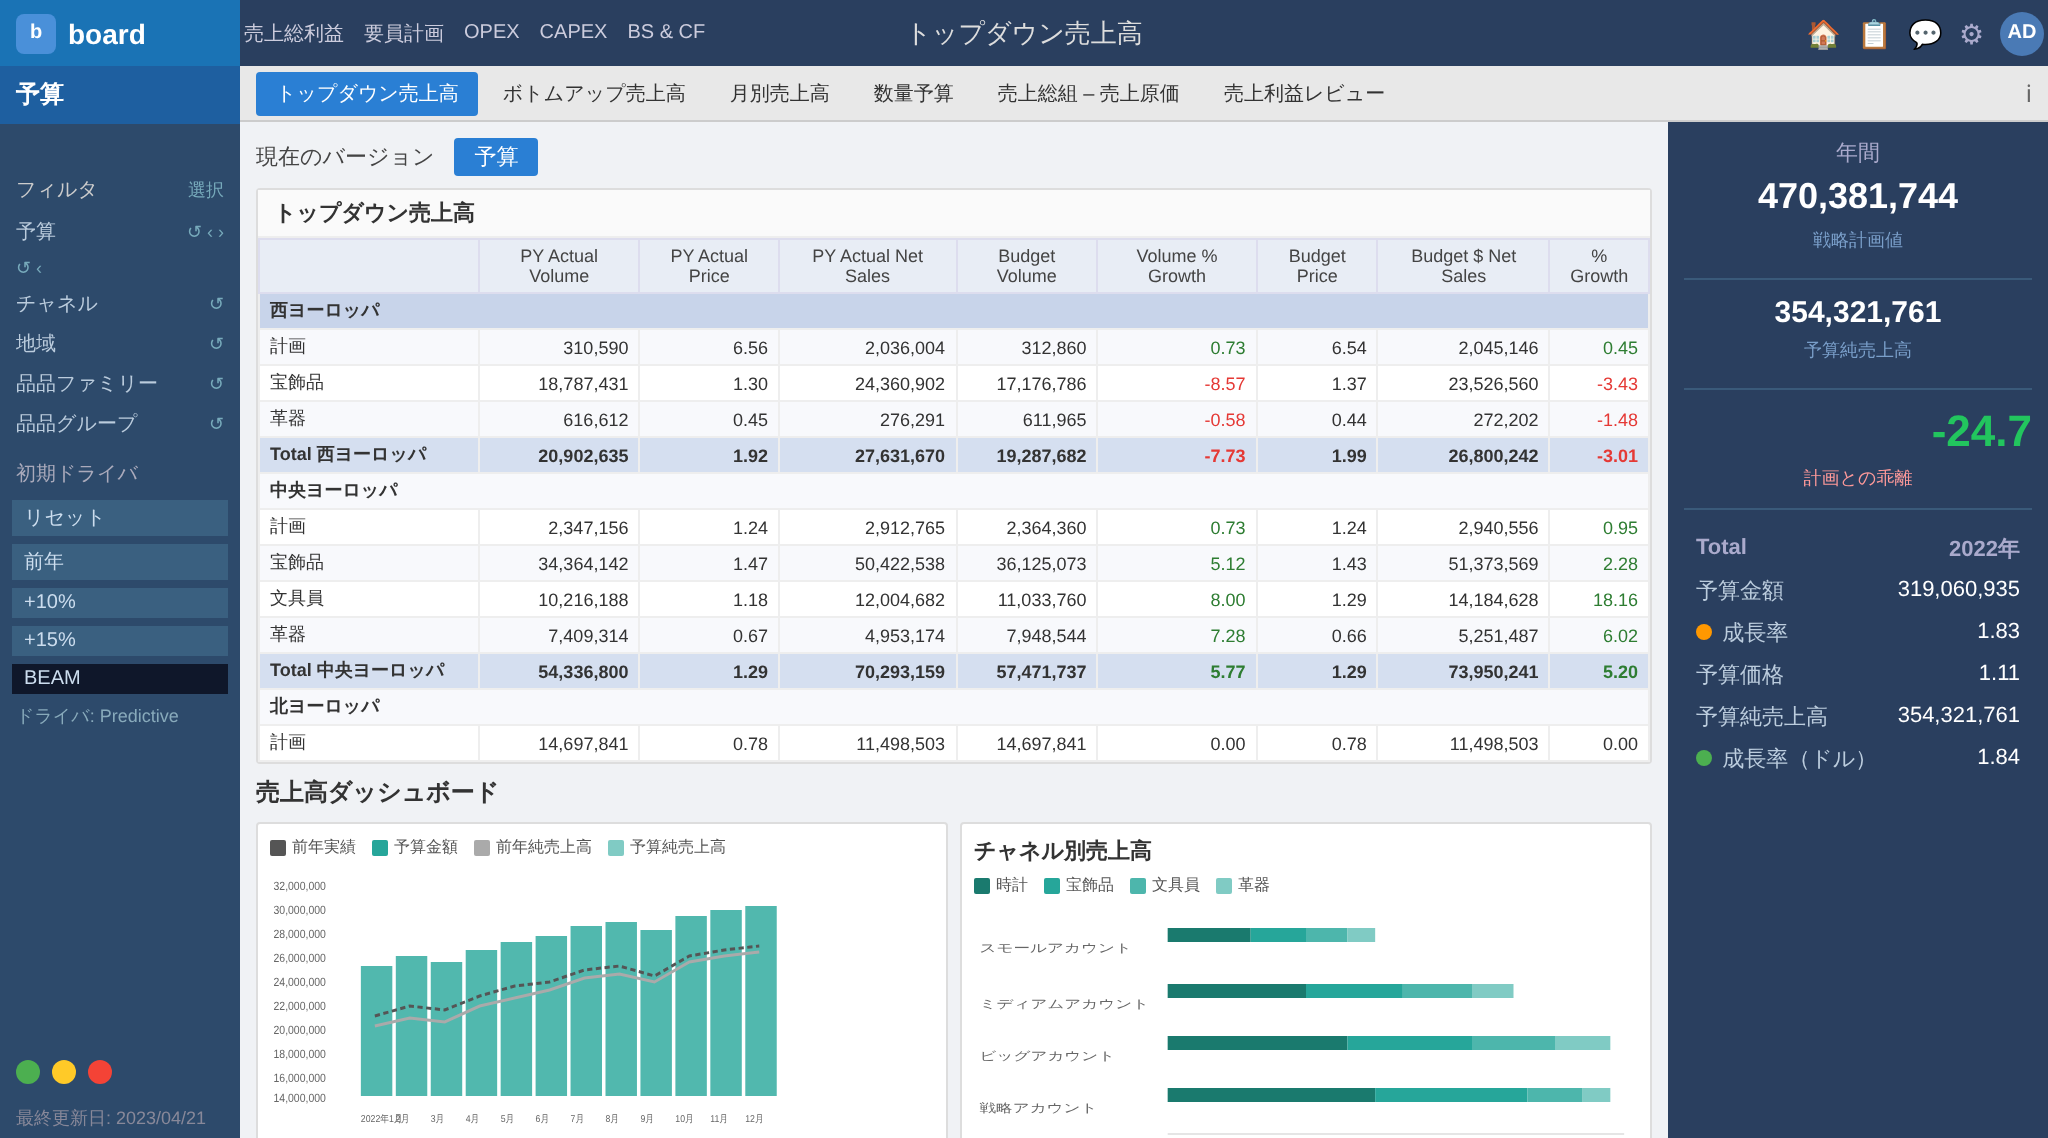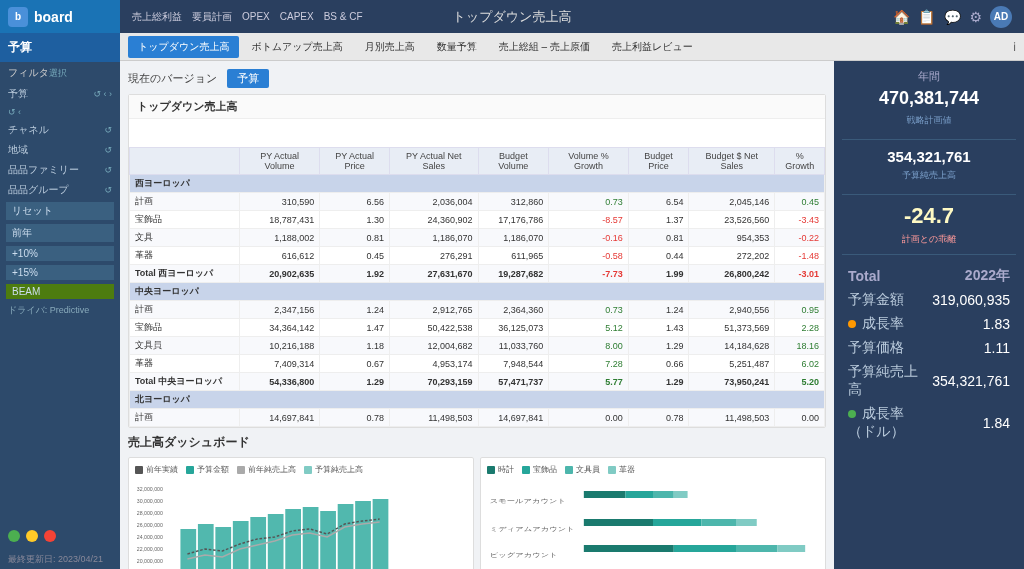--- a/index.html
+++ b/index.html
@@ -43,21 +43,22 @@
       padding: 6px 8px;
       font-size: 12px;
       font-weight: bold;
     }
     .sidebar-filter-row {
       padding: 4px 8px;
       font-size: 10px;
       color: #ccc;
       display: flex;
       align-items: center;
-      justify-content: flex-start;
+      justify-content: space-between;
+      margin-top: 22px;
     }
     .sidebar-item {
       padding: 3px 8px;
       font-size: 10px;
       color: #bcd;
       display: flex;
       align-items: center;
       justify-content: space-between;
       cursor: pointer;
     }
@@ -72,21 +73,21 @@
       margin: 2px 6px;
       padding: 2px 6px;
       background: #3a6080;
       color: #cde;
       border: none;
       font-size: 10px;
       cursor: pointer;
       text-align: left;
       width: calc(100% - 12px);
     }
-    .driver-btn.active { background: #4d7c0f; }
+    .driver-btn.active { background: #0f172a; }
     .dot-row {
       display: flex;
       gap: 6px;
       padding: 8px;
       margin-top: auto;
     }
     .dot { width: 12px; height: 12px; border-radius: 50%; }
     .dot-green { background: #4caf50; }
     .dot-yellow { background: #ffca28; }
     .dot-red { background: #f44336; }
@@ -100,21 +101,21 @@
       overflow: hidden;
     }
 
     
     #top-nav {
       background: #2a3f5f;
       color: #fff;
       display: flex;
       align-items: center;
       justify-content: space-between;
-      padding: 0 12px;
+      padding: 0 2px;
       height: 33px;
     }
     #top-nav .nav-icons { display: flex; gap: 8px; align-items: center; }
     #top-nav .nav-icons span { font-size: 14px; cursor: pointer; color: #aac; }
     #top-nav .nav-icons .user-avatar {
       background: #4a7ab5;
       color: white;
       border-radius: 50%;
       width: 22px;
       height: 22px;
@@ -258,24 +259,24 @@
       padding: 8px;
       display: flex;
       flex-direction: column;
       gap: 4px;
       flex-shrink: 0;
     }
     .kpi-header { font-size: 11px; text-align: center; color: #aac; }
     .kpi-big-num { font-size: 18px; font-weight: bold; color: #fff; text-align: center; line-height: 1.2; }
     .kpi-sub-label { font-size: 9px; color: #7a9fca; text-align: center; margin-bottom: 4px; }
     .kpi-medium-num { font-size: 15px; font-weight: bold; color: #fff; text-align: center; }
-    .kpi-neg { font-size: 22px; font-weight: bold; color: #fef9c3; text-align: center; }
+    .kpi-neg { font-size: 22px; font-weight: bold; color: #22c55e; text-align: right; }
     .kpi-neg-label { font-size: 9px; color: #ff9a9a; text-align: center; }
     .kpi-divider { border: none; border-top: 1px solid #3a5a7a; margin: 4px 0; }
-    .kpi-table { width: 100%; font-size: 14px; }
+    .kpi-table { width: 100%; font-size: 11px; }
     .kpi-table td { padding: 2px 4px; color: #bcd; }
     .kpi-table td:last-child { text-align: right; color: #fff; }
     .kpi-table .kpi-row-header td { color: #aac; font-weight: bold; }
     .indicator { display: inline-block; width: 8px; height: 8px; border-radius: 50%; margin-right: 2px; }
     .ind-green { background: #4caf50; }
     .ind-orange { background: #ff9800; }
 
     
     .trend-chart { width: 100%; height: 130px; }
     .bar-chart { width: 100%; height: 130px; }
@@ -313,20 +314,21 @@
     <span class="refresh-icon">↺</span>
   </div>
   <div class="sidebar-item">
     <span>品品ファミリー</span>
     <span class="refresh-icon">↺</span>
   </div>
   <div class="sidebar-item">
     <span>品品グループ</span>
     <span class="refresh-icon">↺</span>
   </div>
+  <div class="driver-section">初期ドライバ</div>
   <button class="driver-btn">リセット</button>
   <button class="driver-btn">前年</button>
   <button class="driver-btn">+10%</button>
   <button class="driver-btn">+15%</button>
   <button class="driver-btn active">BEAM</button>
   <div class="sidebar-item" style="font-size:9px;color:#8ab;">
     <span>ドライバ: Predictive</span>
   </div>
   <div class="dot-row">
     <div class="dot dot-green"></div>
@@ -369,21 +371,21 @@
   <div id="content">
     <div id="left-content">
 
       <div class="version-bar">
         <span class="version-label">現在のバージョン</span>
         <span class="version-badge">予算</span>
       </div>
 
       <div class="section-box">
         <div class="section-title">トップダウン売上高</div>
-        <div style="overflow-x:auto;margin-top:28px;">
+        <div style="overflow-x:auto;">
           <table class="data-table">
             <thead>
               <tr>
                 <th style="width:110px;text-align:left;"></th>
                 <th>PY Actual Volume</th>
                 <th>PY Actual Price</th>
                 <th>PY Actual Net Sales</th>
                 <th>Budget Volume</th>
                 <th>Volume % Growth</th>
                 <th>Budget Price</th>
@@ -410,31 +412,20 @@
               <tr>
                 <td>宝飾品</td>
                 <td class="text-right">18,787,431</td>
                 <td class="text-right">1.30</td>
                 <td class="text-right">24,360,902</td>
                 <td class="text-right">17,176,786</td>
                 <td class="text-right neg">-8.57</td>
                 <td class="text-right">1.37</td>
                 <td class="text-right">23,526,560</td>
                 <td class="text-right neg">-3.43</td>
-              </tr>
-              <tr>
-                <td>文具</td>
-                <td class="text-right">1,188,002</td>
-                <td class="text-right">0.81</td>
-                <td class="text-right">1,186,070</td>
-                <td class="text-right">1,186,070</td>
-                <td class="text-right neg">-0.16</td>
-                <td class="text-right">0.81</td>
-                <td class="text-right">954,353</td>
-                <td class="text-right neg">-0.22</td>
               </tr>
               <tr>
                 <td>革器</td>
                 <td class="text-right">616,612</td>
                 <td class="text-right">0.45</td>
                 <td class="text-right">276,291</td>
                 <td class="text-right">611,965</td>
                 <td class="text-right neg">-0.58</td>
                 <td class="text-right">0.44</td>
                 <td class="text-right">272,202</td>
@@ -592,20 +583,21 @@
             <text x="172" y="128" font-size="5" fill="#666">7月</text>
             <text x="192" y="128" font-size="5" fill="#666">8月</text>
             <text x="212" y="128" font-size="5" fill="#666">9月</text>
             <text x="232" y="128" font-size="5" fill="#666">10月</text>
             <text x="252" y="128" font-size="5" fill="#666">11月</text>
             <text x="272" y="128" font-size="5" fill="#666">12月</text>
           </svg>
         </div>
 
         <div class="chart-box">
+          <div class="chart-title">チャネル別売上高</div>
           <div class="chart-legend">
             <div class="legend-item">
               <div class="legend-dot" style="background:#1a7a6e;"></div>
               <span>時計</span>
             </div>
             <div class="legend-item">
               <div class="legend-dot" style="background:#26a69a;"></div>
               <span>宝飾品</span>
             </div>
             <div class="legend-item">

